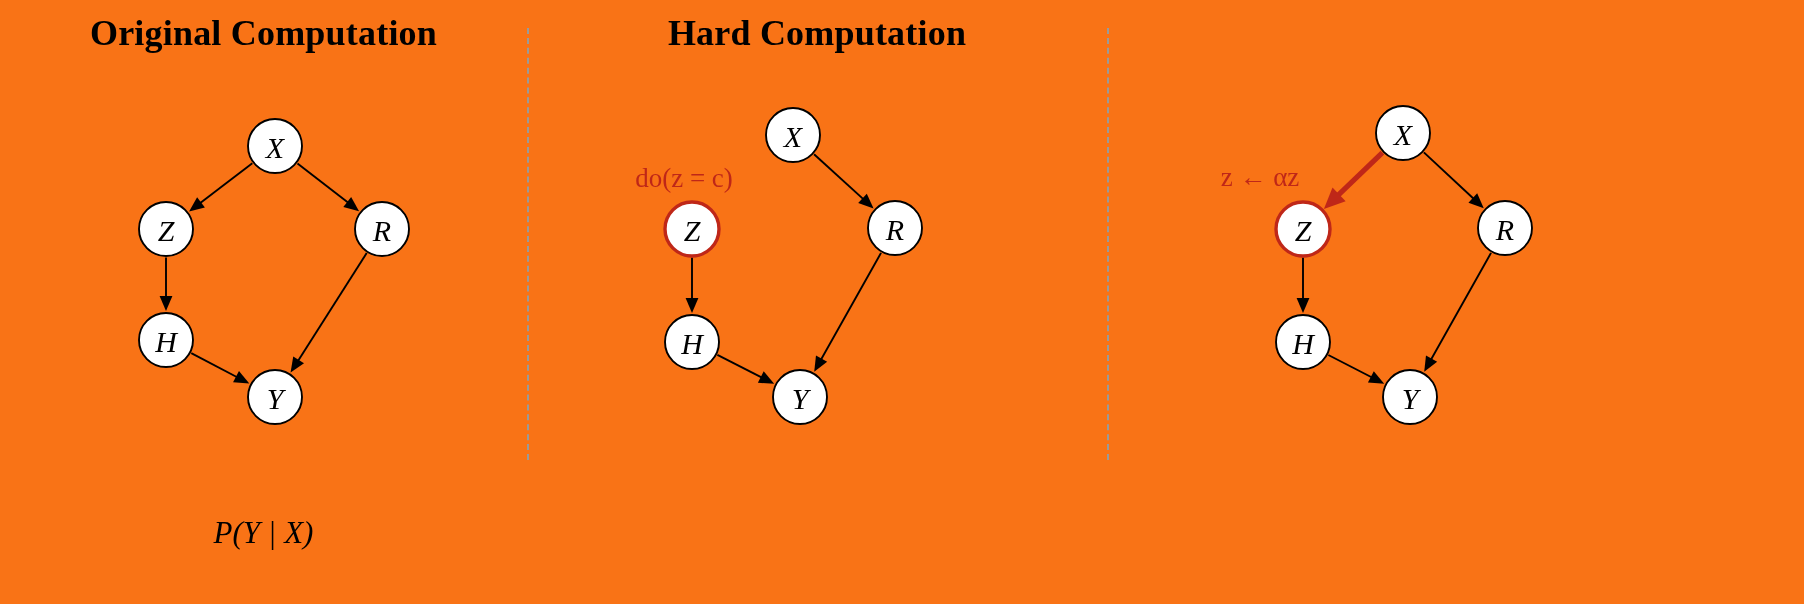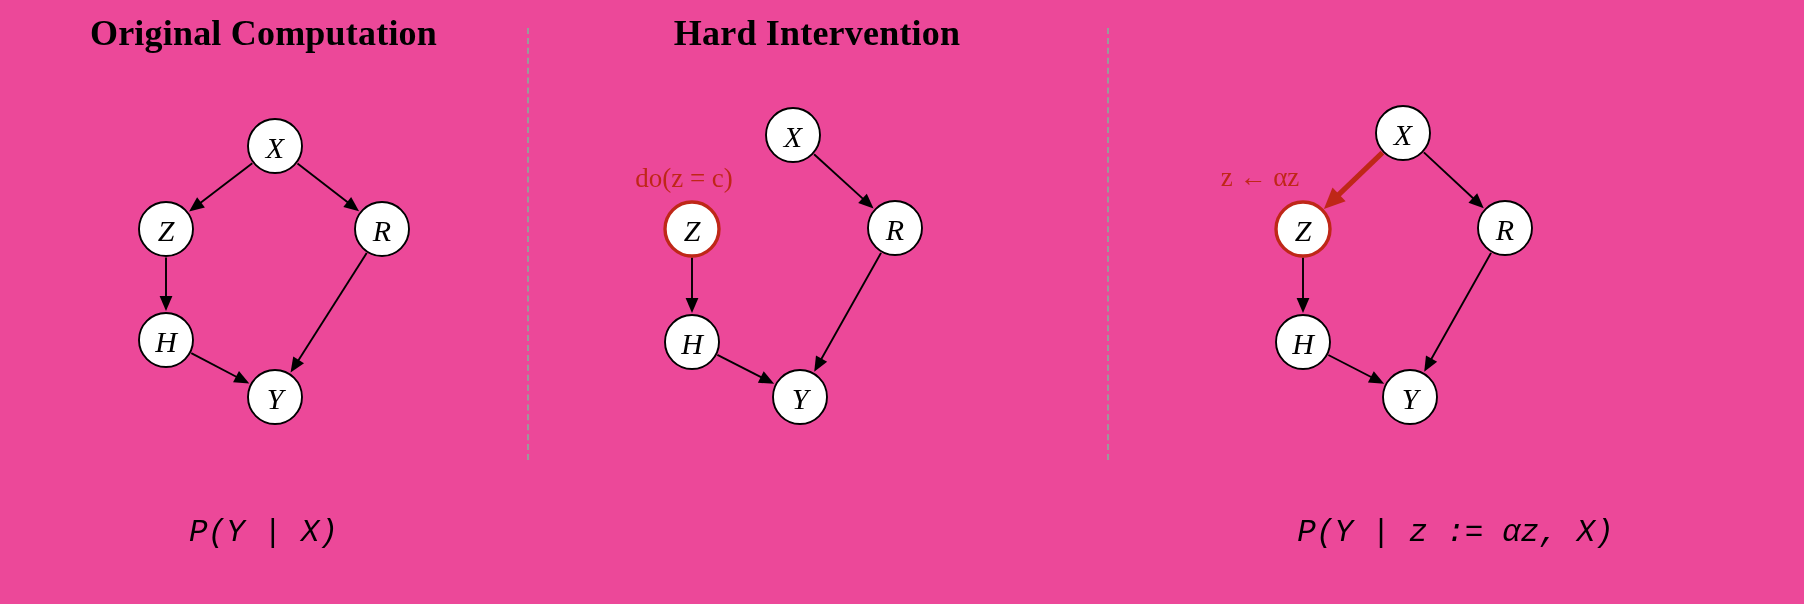--- a/index.html
+++ b/index.html
@@ -10,21 +10,21 @@
   body {
     width: 1804px;
     height: 604px;
     font-family: "Liberation Serif", "DejaVu Serif", serif;
     overflow: hidden;
   }
   #figure {
     position: relative;
     width: 1804px;
     height: 604px;
-    background: #ec4899;
+    background: #f97316;
   }
   .panel {
     position: absolute;
     top: 0;
     height: 604px;
   }
   .panel-title {
     position: absolute;
     left: 0;
     right: 0;
@@ -36,21 +36,21 @@
     letter-spacing: 0.2px;
     color: #000000;
     white-space: nowrap;
   }
   .panel-caption {
     position: absolute;
     left: 0;
     right: 0;
     top: 515px;
     text-align: center;
-    font-family: Liberation Mono, monospace;
+    font-family: Liberation Serif, serif;
     font-style: italic;
     font-size: 31px;
     color: #000000;
     white-space: nowrap;
   }
   .graph-svg {
     position: absolute;
     left: 0;
     top: 80px;
   }
@@ -140,21 +140,21 @@
           <text x="166" y="261" class="node-label">H</text>
         </g>
         <g>
           <circle cx="275" cy="317" r="27" class="node-circle"></circle>
           <text x="275" y="318" class="node-label">Y</text>
         </g>
       </svg>
       <div class="panel-caption">P(Y | X)</div>
     </div>
     <div class="panel" style="left: 527px; width: 580px;">
-      <div class="panel-title">Hard Intervention</div>
+      <div class="panel-title">Hard Computation</div>
       <svg width="580" height="420" viewBox="0 0 580 420" class="graph-svg">
         <g>
           <line x1="287.0602415515299" y1="74.20198494404195" x2="337.70281039955347" y2="120.37609183488699" class="edge"></line>
           <polygon points="346.57028052651344,128.4611381271152 331.1739181786251,123.08414766287525 339.79796755700187,113.62551286078464" fill="#000000"></polygon>
         </g>
         <g>
           <line x1="165" y1="177.5" x2="165" y2="221" class="edge"></line>
           <polygon points="165,233 158.6,218 171.4,218" fill="#000000"></polygon>
         </g>
         <g>
@@ -225,15 +225,14 @@
         <g>
           <circle cx="196" cy="262" r="27" class="node-circle"></circle>
           <text x="196" y="263" class="node-label">H</text>
         </g>
         <g>
           <circle cx="303" cy="317" r="27" class="node-circle"></circle>
           <text x="303" y="318" class="node-label">Y</text>
         </g>
         <text x="153" y="97" fill="#bf2718" class="annot">z ← αz</text>
       </svg>
-      <div class="panel-caption">P(Y | z := αz, X)</div>
     </div>
   </div>
 
 </body></html>

